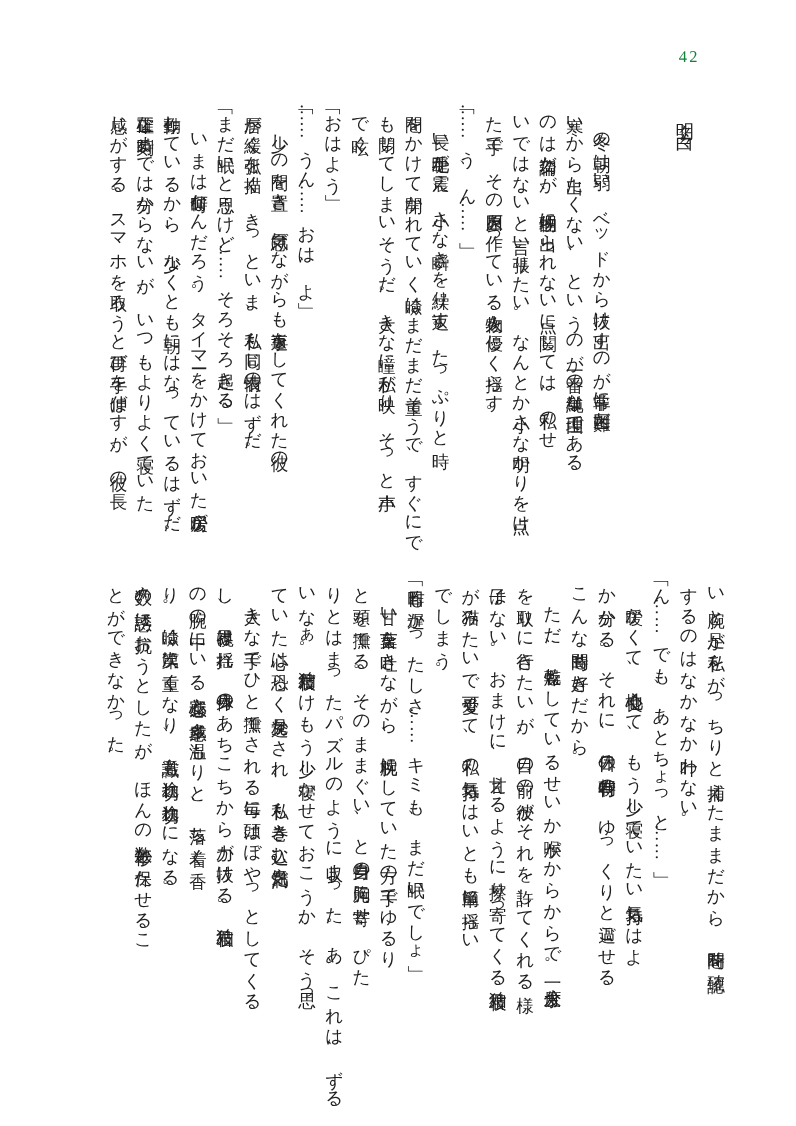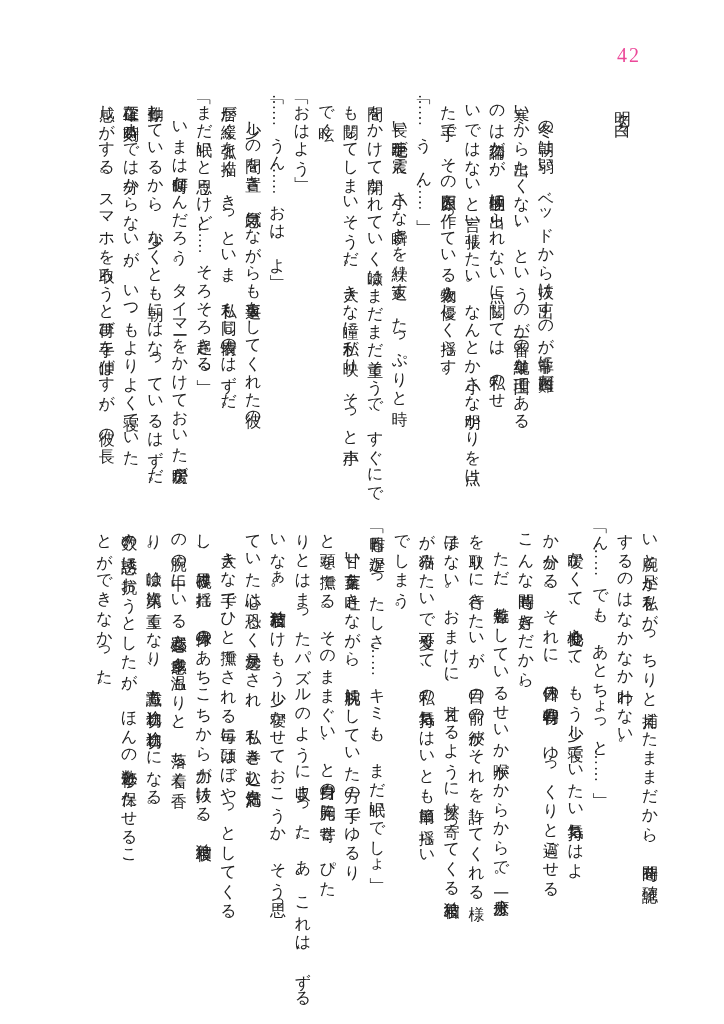--- a/index.html
+++ b/index.html
@@ -14,23 +14,23 @@
     margin: 0 auto;
     background: #ffffff;
     color: #1f1f1f;
     font-family: "Liberation Serif", "DejaVu Serif", serif;
     overflow: hidden;
   }
   .page-number {
     position: absolute;
     top: 44px;
     left: 617px;
-    font-size: 20px;
+    font-size: 15px;
     letter-spacing: 2px;
-    color: #ec4899;
+    color: #15803d;
   }
   .section-title {
     position: absolute;
     top: 98px;
     left: 611px;
     writing-mode: vertical-rl;
     text-orientation: mixed;
     font-size: 17px;
     letter-spacing: 5px;
     white-space: nowrap;

